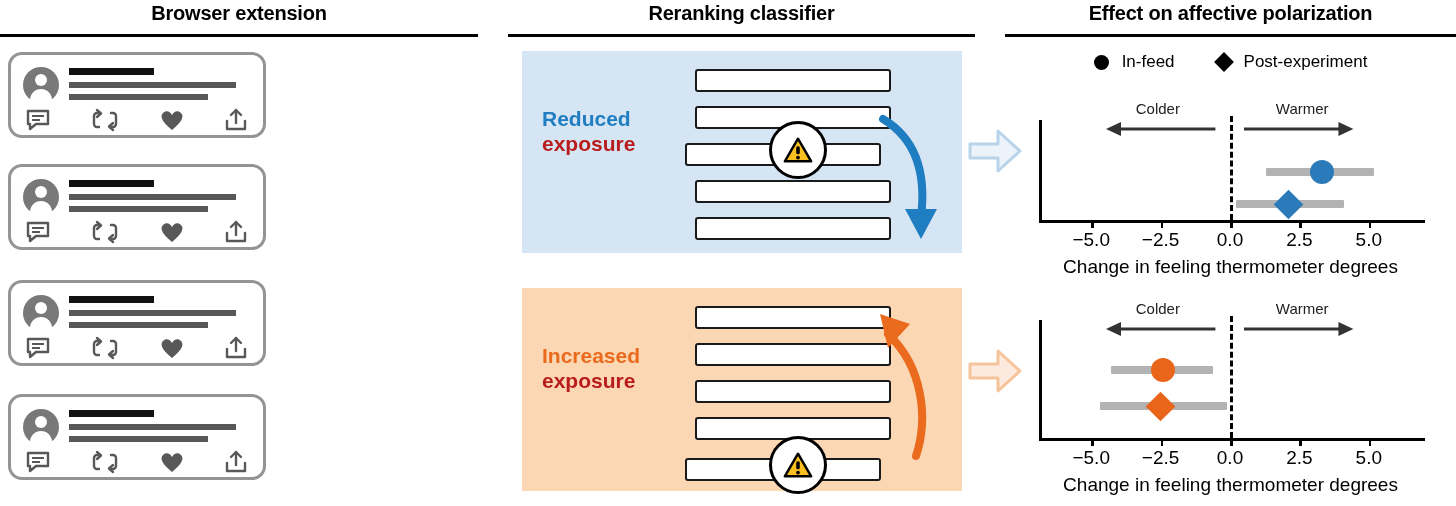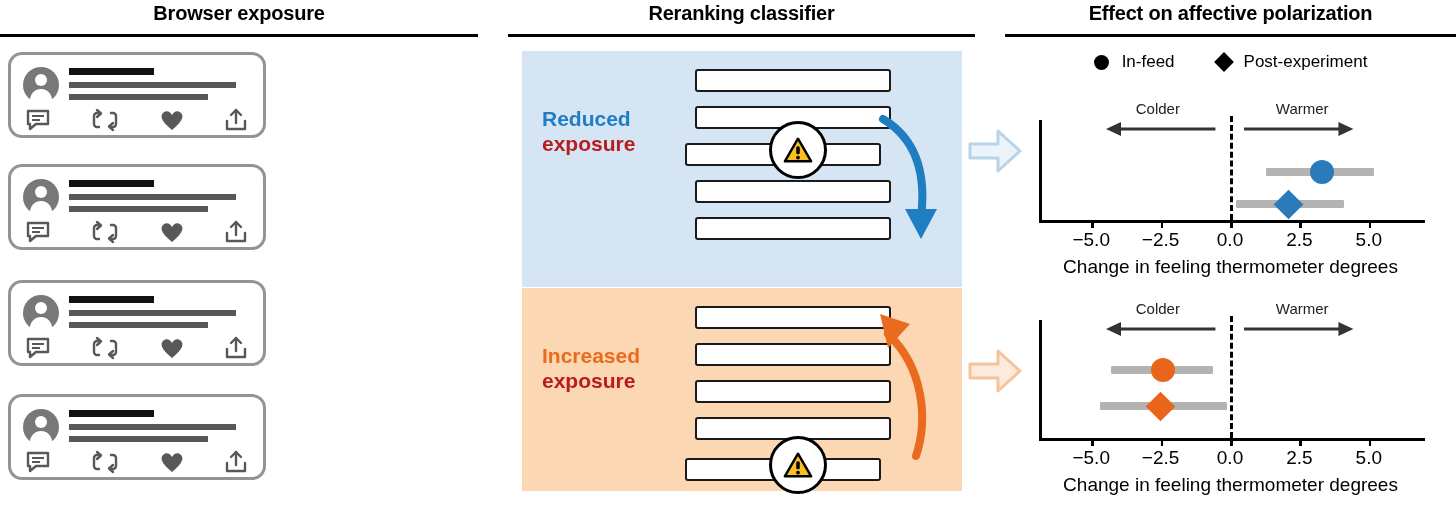--- a/index.html
+++ b/index.html
@@ -34,21 +34,21 @@
   .act svg{display:block;}
 
   .warn-tri{position:absolute;width:0;height:0;}
   #big-warn{left:292px;top:196px;}
 
   .llm-text{position:absolute;left:286px;top:208px;width:196px;text-align:center;
       font-size:16.5px;font-weight:bold;line-height:1.22;}
 
   
   .rr{position:absolute;left:14px;width:440px;}
-  #rr-top{top:51px;height:236px;background:#d6e5f3;}
+  #rr-top{top:51px;height:202px;background:#d6e5f3;}
   #rr-bot{top:288px;height:203px;background:#fbd7b3;}
   .rr-label{position:absolute;left:20px;width:130px;font-size:21px;font-weight:bold;
       line-height:1.18;}
   .rr-label .hl-blue{color:#1f7ec2;}
   .rr-label .hl-orng{color:#ea6a1e;}
   .rr-label .blk{color:#b91c1c;}
   .bar{position:absolute;left:173px;width:196px;height:23px;background:#fff;
       border:2.5px solid #1a1a1a;border-radius:3px;box-sizing:border-box;}
   .badge{position:absolute;width:52px;height:52px;border-radius:50%;background:#fff;
       border:3px solid #000;display:flex;align-items:center;justify-content:center;}
@@ -73,21 +73,21 @@
   .pt-dia{position:absolute;width:21px;height:21px;transform:rotate(45deg);}
   .dirlab{position:absolute;font-size:15px;text-align:center;width:110px;color:#222;}
   .xlabel{position:absolute;width:100%;text-align:center;font-size:19px;}
 
   .blockarrow{position:absolute;width:54px;height:46px;}
 </style>
 </head>
 <body>
 
 <div class="panel" id="p-left">
-  <div class="panel-title">Browser exposure</div>
+  <div class="panel-title">Browser extension</div>
   <div class="panel-rule"></div>
   <div id="cards-host">
       <div class="card" style="top: 52px;">
         <div class="avatar"></div>
         <div class="tl name"></div>
         <div class="tl l1"></div>
         <div class="tl l2"></div>
         <div class="acts">
           <div class="act" style="left:0px">
             <svg width="26" height="26" viewBox="0 0 26 26">

